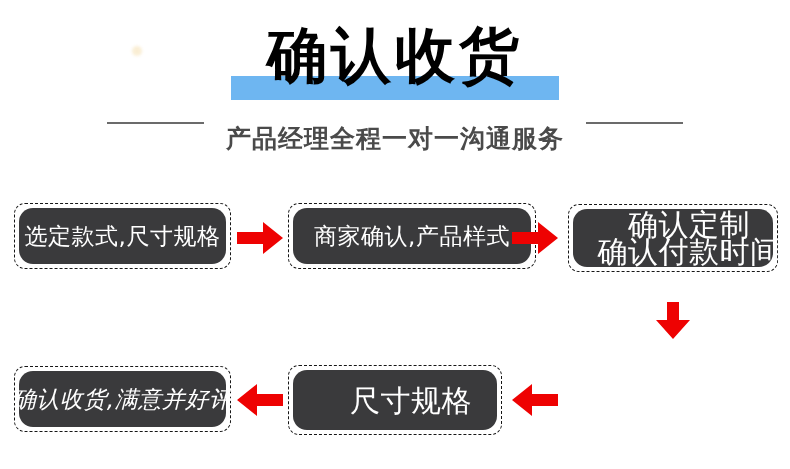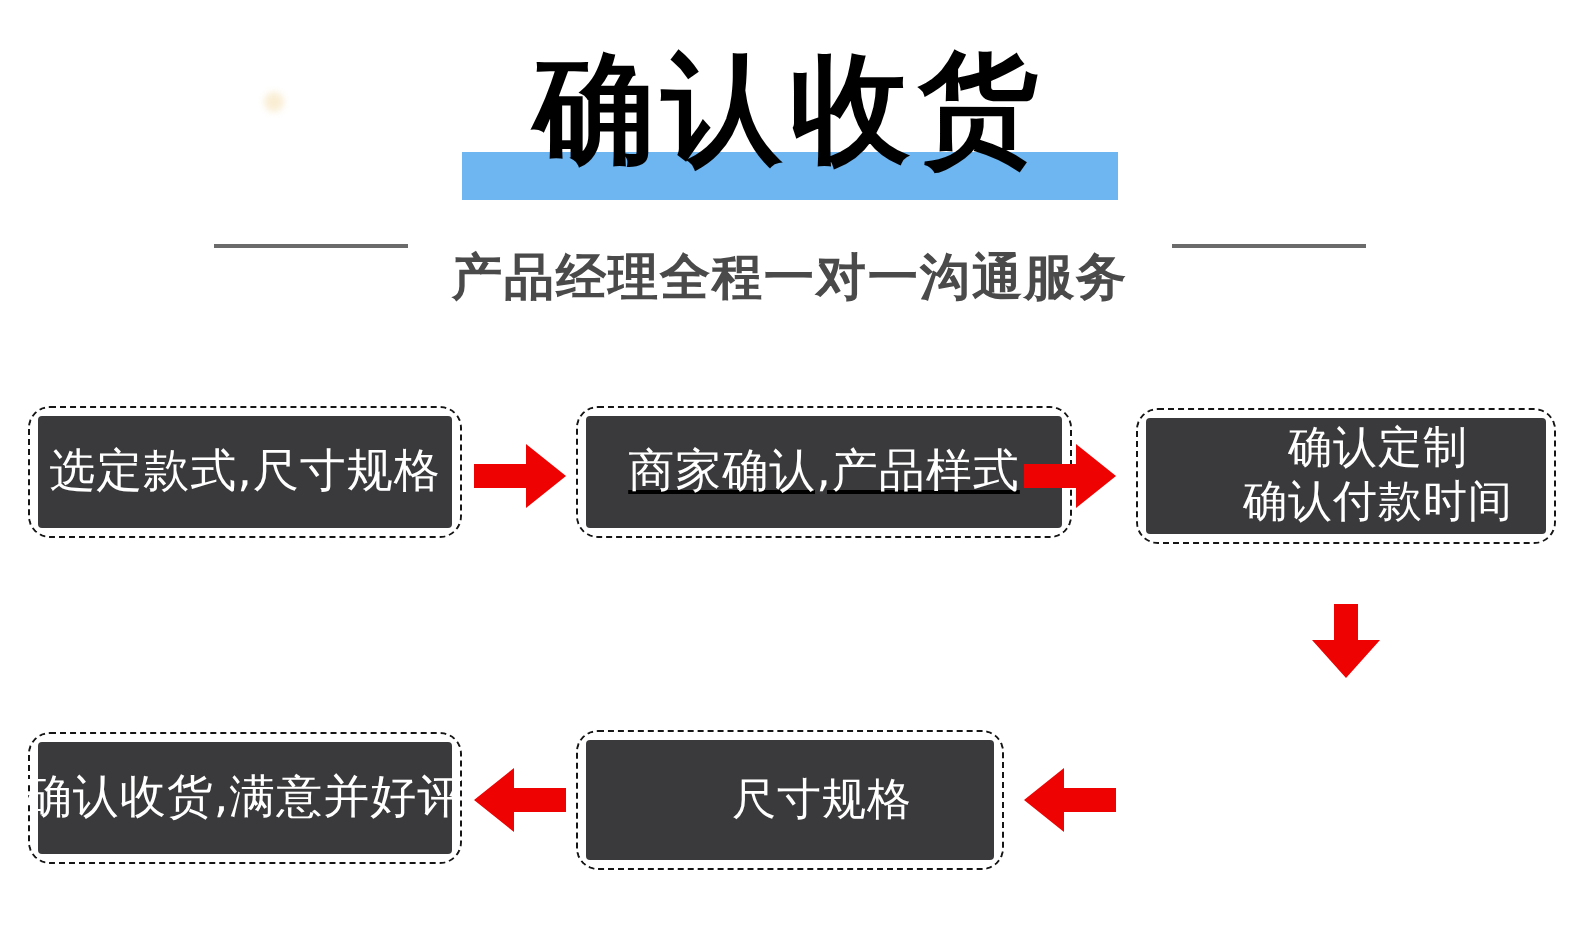--- a/index.html
+++ b/index.html
@@ -37,33 +37,33 @@
   .speck{
     position:absolute;left:132px;top:46px;width:10px;height:10px;border-radius:50%;
     background:#f3d9a0;opacity:.45;filter:blur(1.5px);
   }
   
   .step{
     position:absolute;box-sizing:border-box;
     border:1.6px dashed #161616;border-radius:11px;padding:4px;
   }
   .step-inner{
-    width:100%;height:100%;box-sizing:border-box;border-radius:2px;
+    width:100%;height:100%;box-sizing:border-box;border-radius:14px;
     background:var(--box-bg);color:var(--box-text);
     display:flex;flex-direction:column;align-items:center;justify-content:center;
     font-size:23px;line-height:28px;letter-spacing:0.5px;white-space:nowrap;
   }
   .step-line:empty{display:none;}
   .s1{left:14px;top:203px;width:217px;height:66px;}
-  .s2{left:288px;top:203px;width:248px;height:66px;text-decoration:underline;}
+  .s2{left:288px;top:203px;width:248px;height:66px;}
   .s3{left:568px;top:204px;width:210px;height:68px;}
-  .s3 .step-inner,.s5 .step-inner{font-size:22px;line-height:27px;padding-left:32px;}
+  .s3 .step-inner,.s5 .step-inner{font-size:30px;line-height:27px;padding-left:32px;}
   .s4{left:568px;top:366px;width:210px;height:66px;}
   .s5{left:288px;top:365px;width:214px;height:70px;}
-  .s6{left:14px;top:366px;width:217px;height:66px;}
+  .s6{left:14px;top:366px;width:217px;height:66px;font-style:italic;}
   
   .arrow{position:absolute;}
   .arrow svg{display:block;}
   .a1{left:237px;top:222px;}
   .a2{left:512px;top:222px;}
   .a3{left:656px;top:302px;}
   .a4{left:512px;top:384px;}
   .a5{left:237px;top:384px;}
 </style>
 </head>

